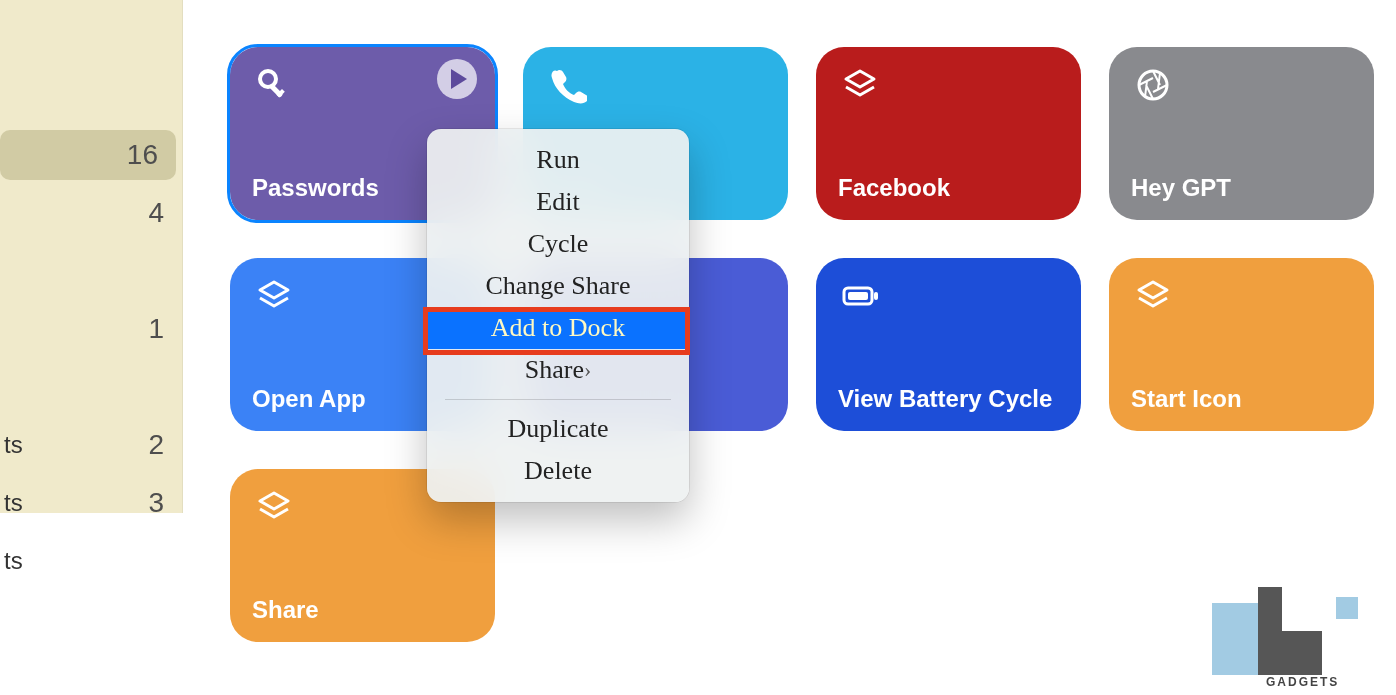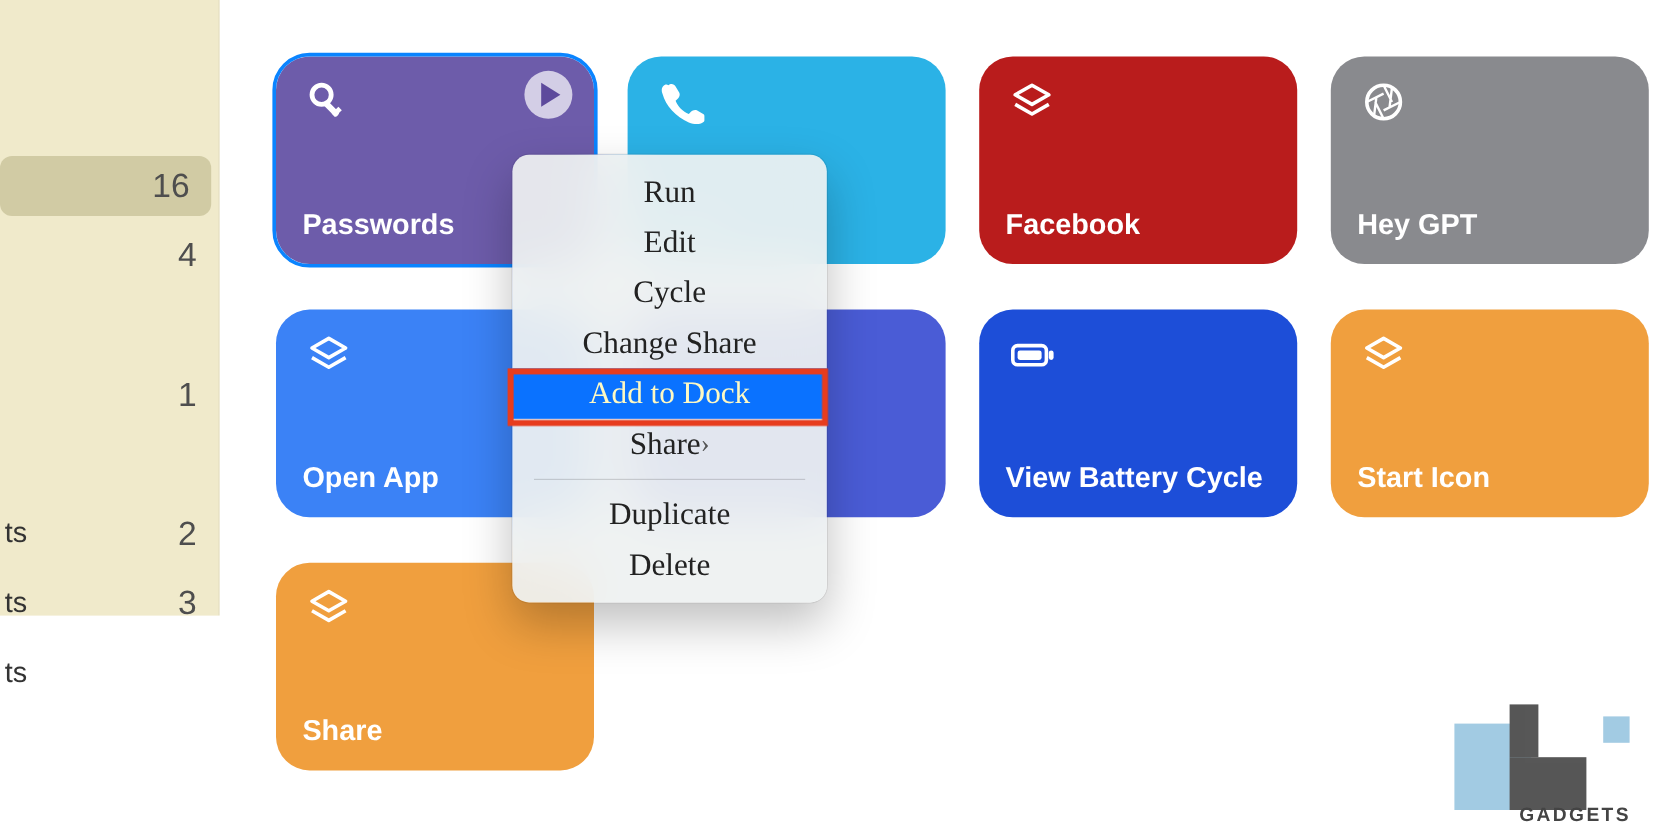--- a/index.html
+++ b/index.html
@@ -125,21 +125,21 @@
   
   .wm {
     position:absolute; right:14px; bottom:8px;
     width:170px; height:100px;
     opacity:0.95;
   }
   .wm .g1{position:absolute;left:0;top:16px;width:64px;height:72px;background:#9ec9e2;}
   .wm .g2{position:absolute;left:46px;top:0;width:24px;height:44px;background:#4e4e4e;}
   .wm .g3{position:absolute;left:46px;top:44px;width:64px;height:44px;background:#4e4e4e;}
   .wm .sq{position:absolute;left:124px;top:10px;width:22px;height:22px;background:#9ec9e2;}
-  .wm .txt{position:absolute;left:54px;bottom:-2px;font-size:16px;font-weight:800;letter-spacing:2px;color:#3a3a3a;}
+  .wm .txt{position:absolute;left:54px;bottom:-2px;font-size:12px;font-weight:800;letter-spacing:2px;color:#3a3a3a;}
 </style>
 </head>
 <body>
 
 <div class="sidebar">
   <div class="side-row sel" style="top:130px">
     <span class="count">16</span>
   </div>
   <div class="side-row" style="top:188px">
     <span class="count">4</span>

